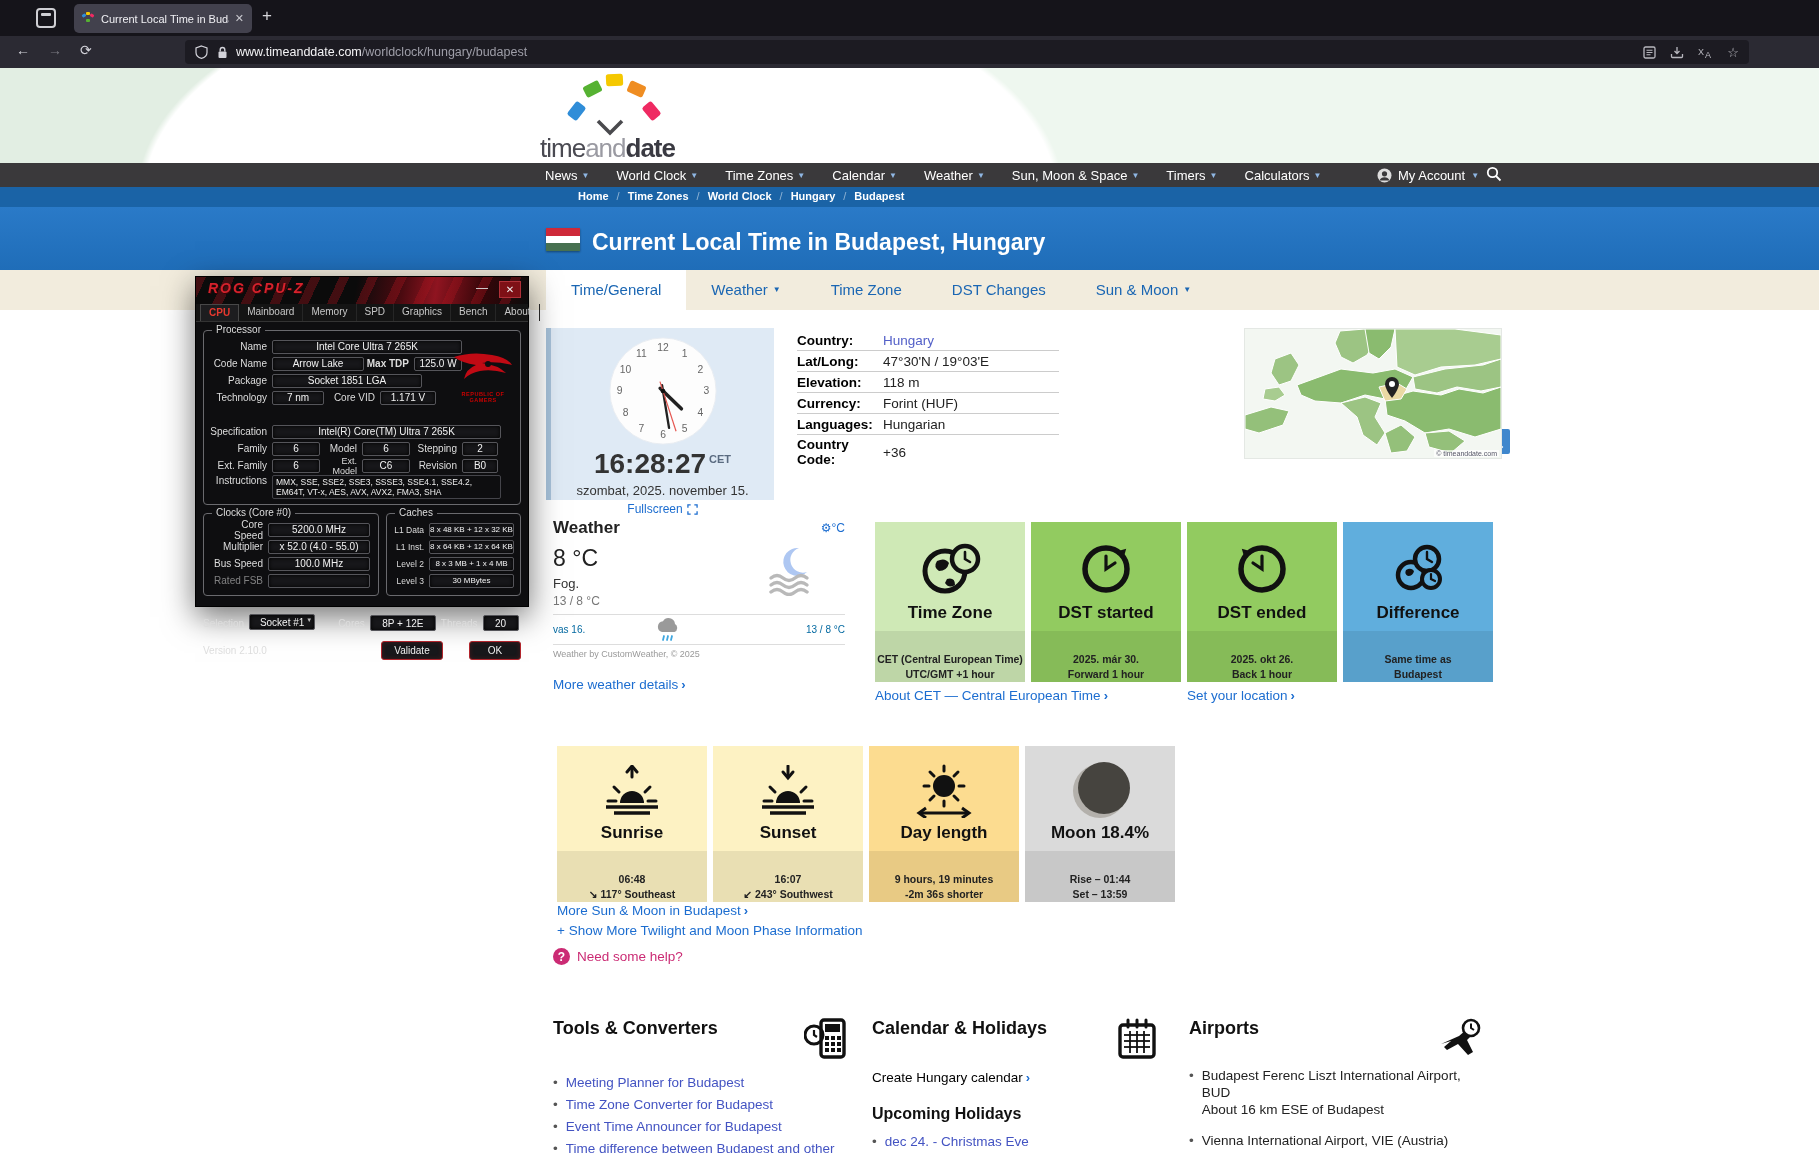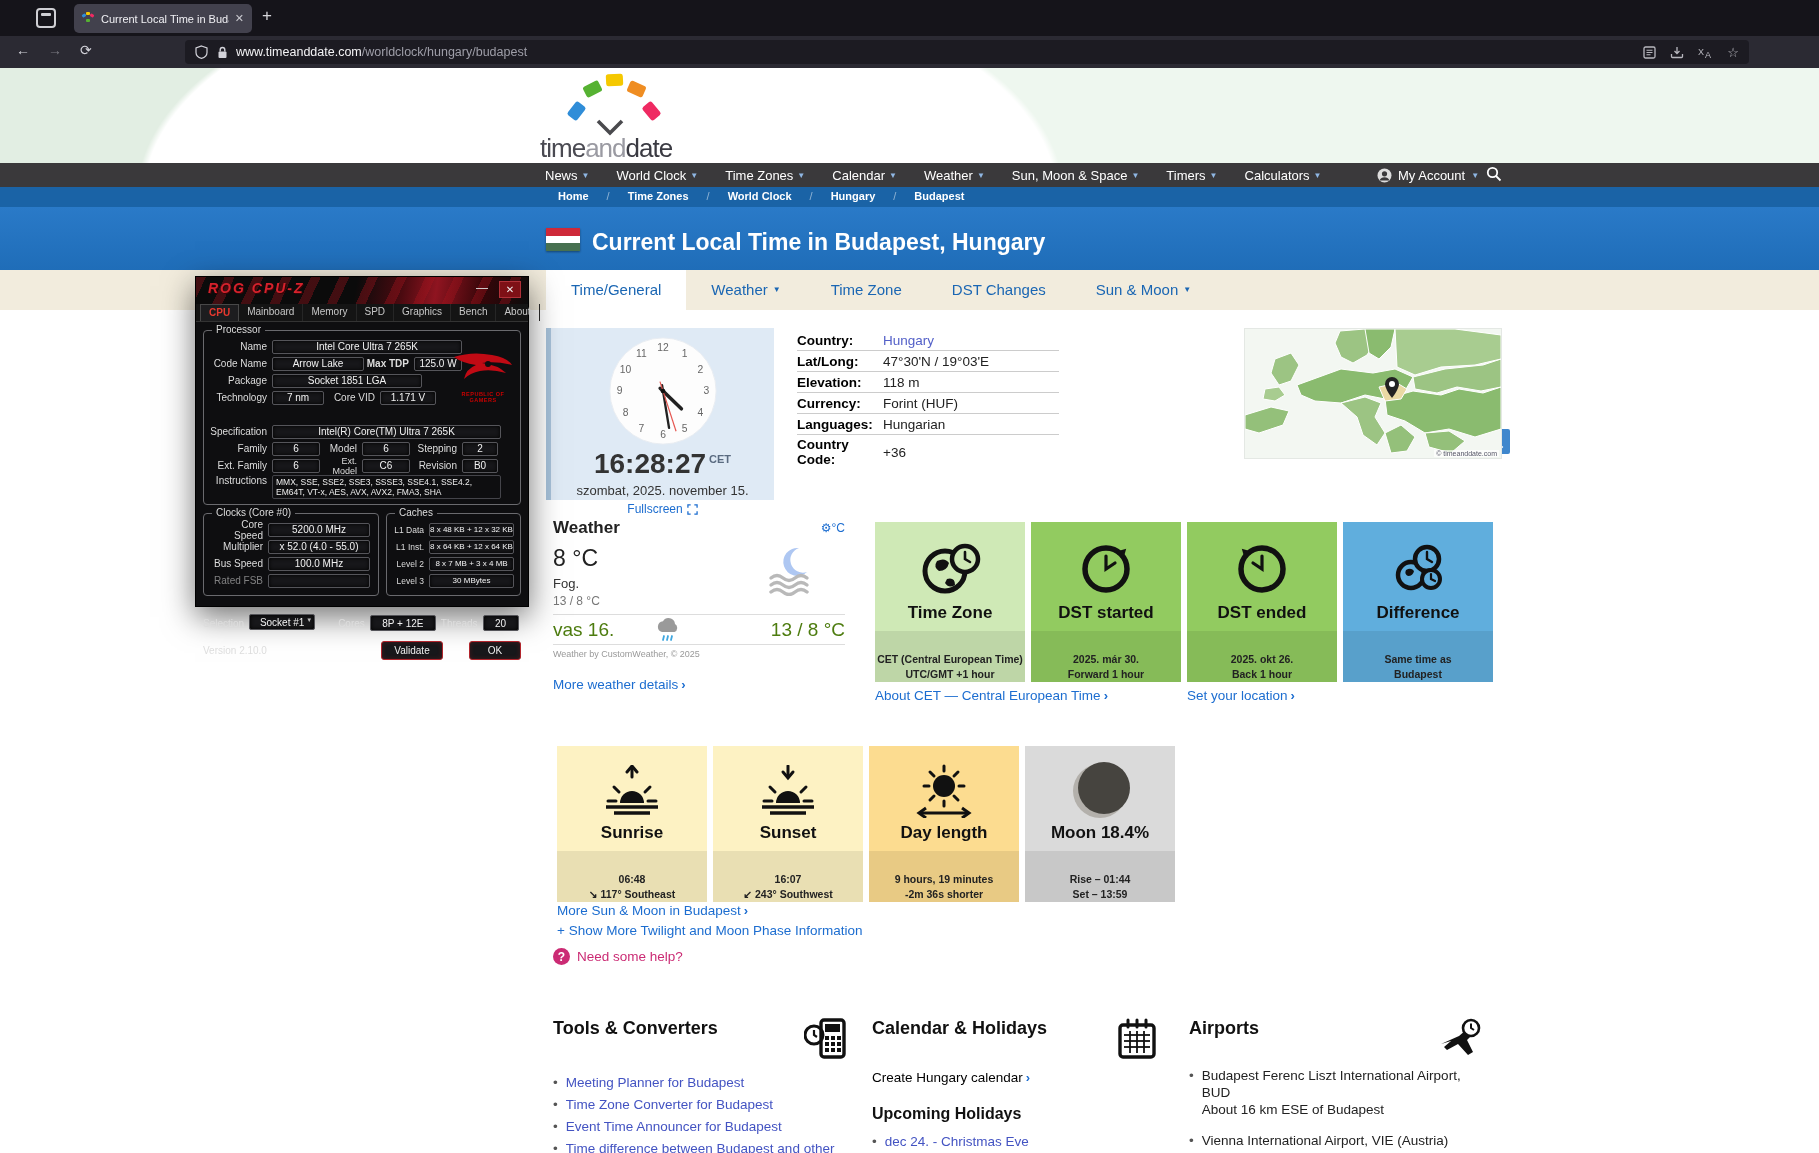--- a/index.html
+++ b/index.html
@@ -28,34 +28,34 @@
   .ufic { margin-left:14px; opacity:.85;}
 
   
   .siteheader { position:absolute; top:68px; left:0; width:1819px; height:95px; background-color:#e2eee3;
     background-image: radial-gradient(ellipse 760px 380px at 33% 135%, #ffffff 60%, rgba(255,255,255,0) 61%),
                       radial-gradient(ellipse 1500px 800px at 88% -60%, #eef7ef 55%, rgba(255,255,255,0) 56%); }
   .logo { position:absolute; left:540px; top:3px; width:200px; height:90px; }
   .tile { position:absolute; width:17px; height:12px; border-radius:2.5px; }
   .chev { position:absolute; left:55px; top:48px; width:30px; height:18px;}
   .logotext { position:absolute; left:0px; top:62px; font-size:26px; letter-spacing:-1px; color:#3c3c44;}
-  .logotext .lt1{font-weight:400;color:#4a4a52;} .logotext .lt2{color:#9a9aa2;font-weight:400;} .logotext .lt3{font-weight:400;color:#3a3a42;text-align:right;}
+  .logotext .lt1{font-weight:400;color:#4a4a52;} .logotext .lt2{color:#9a9aa2;font-weight:400;} .logotext .lt3{font-weight:700;color:#3a3a42;text-align:right;}
 
   
   .mainnav { position:absolute; top:163px; left:0; width:1819px; height:24px; background:#3a393b; color:#fff; font-size:13px;}
   .navitems { position:absolute; left:545px; top:0; height:24px; display:flex; gap:27px; align-items:center;}
   .navitem { display:flex; align-items:center; gap:4px; cursor:pointer;}
   .caret { font-size:8px; color:#8fb7e3; }
   .account { position:absolute; left:1377px; top:0; height:24px; display:flex; gap:6px; align-items:center;}
   .sicon { position:absolute; left:1486px; top:3px; }
 
   
   .crumbs { position:absolute; top:187px; left:0; width:1819px; height:20px; background:#1a63a6;
      color:#fff; font-size:11px; font-weight:bold; }
-  .crumbin { position:absolute; left:558px; top:3px; display:flex; gap:18px;}
+  .crumbin { position:absolute; left:578px; top:3px; display:flex; gap:8px;}
   .crumbin .sep { color:#8fb3d4; font-weight:normal;}
   .titlebar { position:absolute; top:207px; left:0; width:1819px; height:63px;
      background:linear-gradient(#2a7ac8,#1f6db8); }
   .flag { position:absolute; left:546px; top:21px; width:34px; height:23px; box-shadow:0 1px 2px rgba(0,0,0,.4);}
   .flag i { display:block; height:33.3%;}
   .pagetitle { position:absolute; left:592px; top:22px; color:#fff; font-size:23px; font-weight:bold;}
   .searchwrap { position:absolute; left:1271px; top:222px; display:flex; }
   .searchwrap input { width:212px; height:25px; border:none; border-radius:2px 0 0 2px; padding:0 8px; font-size:12px;
      font-family:"Liberation Sans",sans-serif; color:#333; outline:none;}
   .searchbtn { width:27px; height:25px; background:#3f87cd; border-radius:0 2px 2px 0; display:flex; align-items:center; justify-content:center;}
@@ -91,21 +91,21 @@
 
   
   .weather { position:absolute; left:553px; top:518px; width:292px;}
   .whead { display:flex; justify-content:space-between; align-items:center;}
   .whead h2 { font-size:17px; color:#222;}
   .wunit { font-size:12px; color:#1c6dd0; cursor:pointer;}
   .wtemp { font-size:23px; color:#222; margin-top:7px;}
   .wcond { font-size:13px; color:#333; margin-top:4px;}
   .wrange { font-size:12px; color:#777; margin-top:3px; padding-bottom:6px; border-bottom:1px solid #ddd;}
   .wicon { position:absolute; right:28px; top:26px;}
-  .frow { display:flex; align-items:center; height:30px; border-bottom:1px solid #ddd; font-size:19px; color:#4d7c0f;}
+  .frow { display:flex; align-items:center; height:30px; border-bottom:1px solid #ddd; font-size:10px; color:#0369a1;}
   .frow .fday { width:92px;}
   .frow .fic { width:46px; display:flex; justify-content:center;}
   .frow .ftmp { margin-left:auto;}
   .wcredit { font-size:9px; color:#999; margin-top:4px;}
   .wmore { margin-top:18px; font-size:13.5px;}
   .arr { font-weight:bold; font-size:13px; color:#1c6dd0; margin-left:3px;}
 
   
   .tzrow { position:absolute; left:875px; top:522px; display:flex; gap:6px;}
   .sunrow { position:absolute; left:557px; top:746px; display:flex; gap:6px;}
@@ -799,21 +799,21 @@
         <div class="czrow">
             <span class="czl" style="width:36px;font-size:8.5px">L1 Data</span>
             <span class="czc" style="flex:1;font-size:8px">8 x 48 KB + 12 x 32 KB</span>
           </div>
         <div class="czrow">
             <span class="czl" style="width:36px;font-size:8.5px">L1 Inst.</span>
             <span class="czc" style="flex:1;font-size:8px">8 x 64 KB + 12 x 64 KB</span>
           </div>
         <div class="czrow">
             <span class="czl" style="width:36px;font-size:8.5px">Level 2</span>
-            <span class="czc" style="flex:1;font-size:8px">8 x 7 MB + 3 x 4 MB</span>
+            <span class="czc" style="flex:1;font-size:8px">8 x 3 MB + 1 x 4 MB</span>
           </div>
         <div class="czrow">
             <span class="czl" style="width:36px;font-size:8.5px">Level 3</span>
             <span class="czc" style="flex:1;font-size:8px">30 MBytes</span>
           </div>
       </div>
     </div>
     <div class="cz-sel">
       <span>Selection</span>
       <span class="selbox"><span class="czc" style="display:inline-block;width:66px;height:16px;line-height:15px">Socket #1</span><span class="selcaret">▼</span></span>

